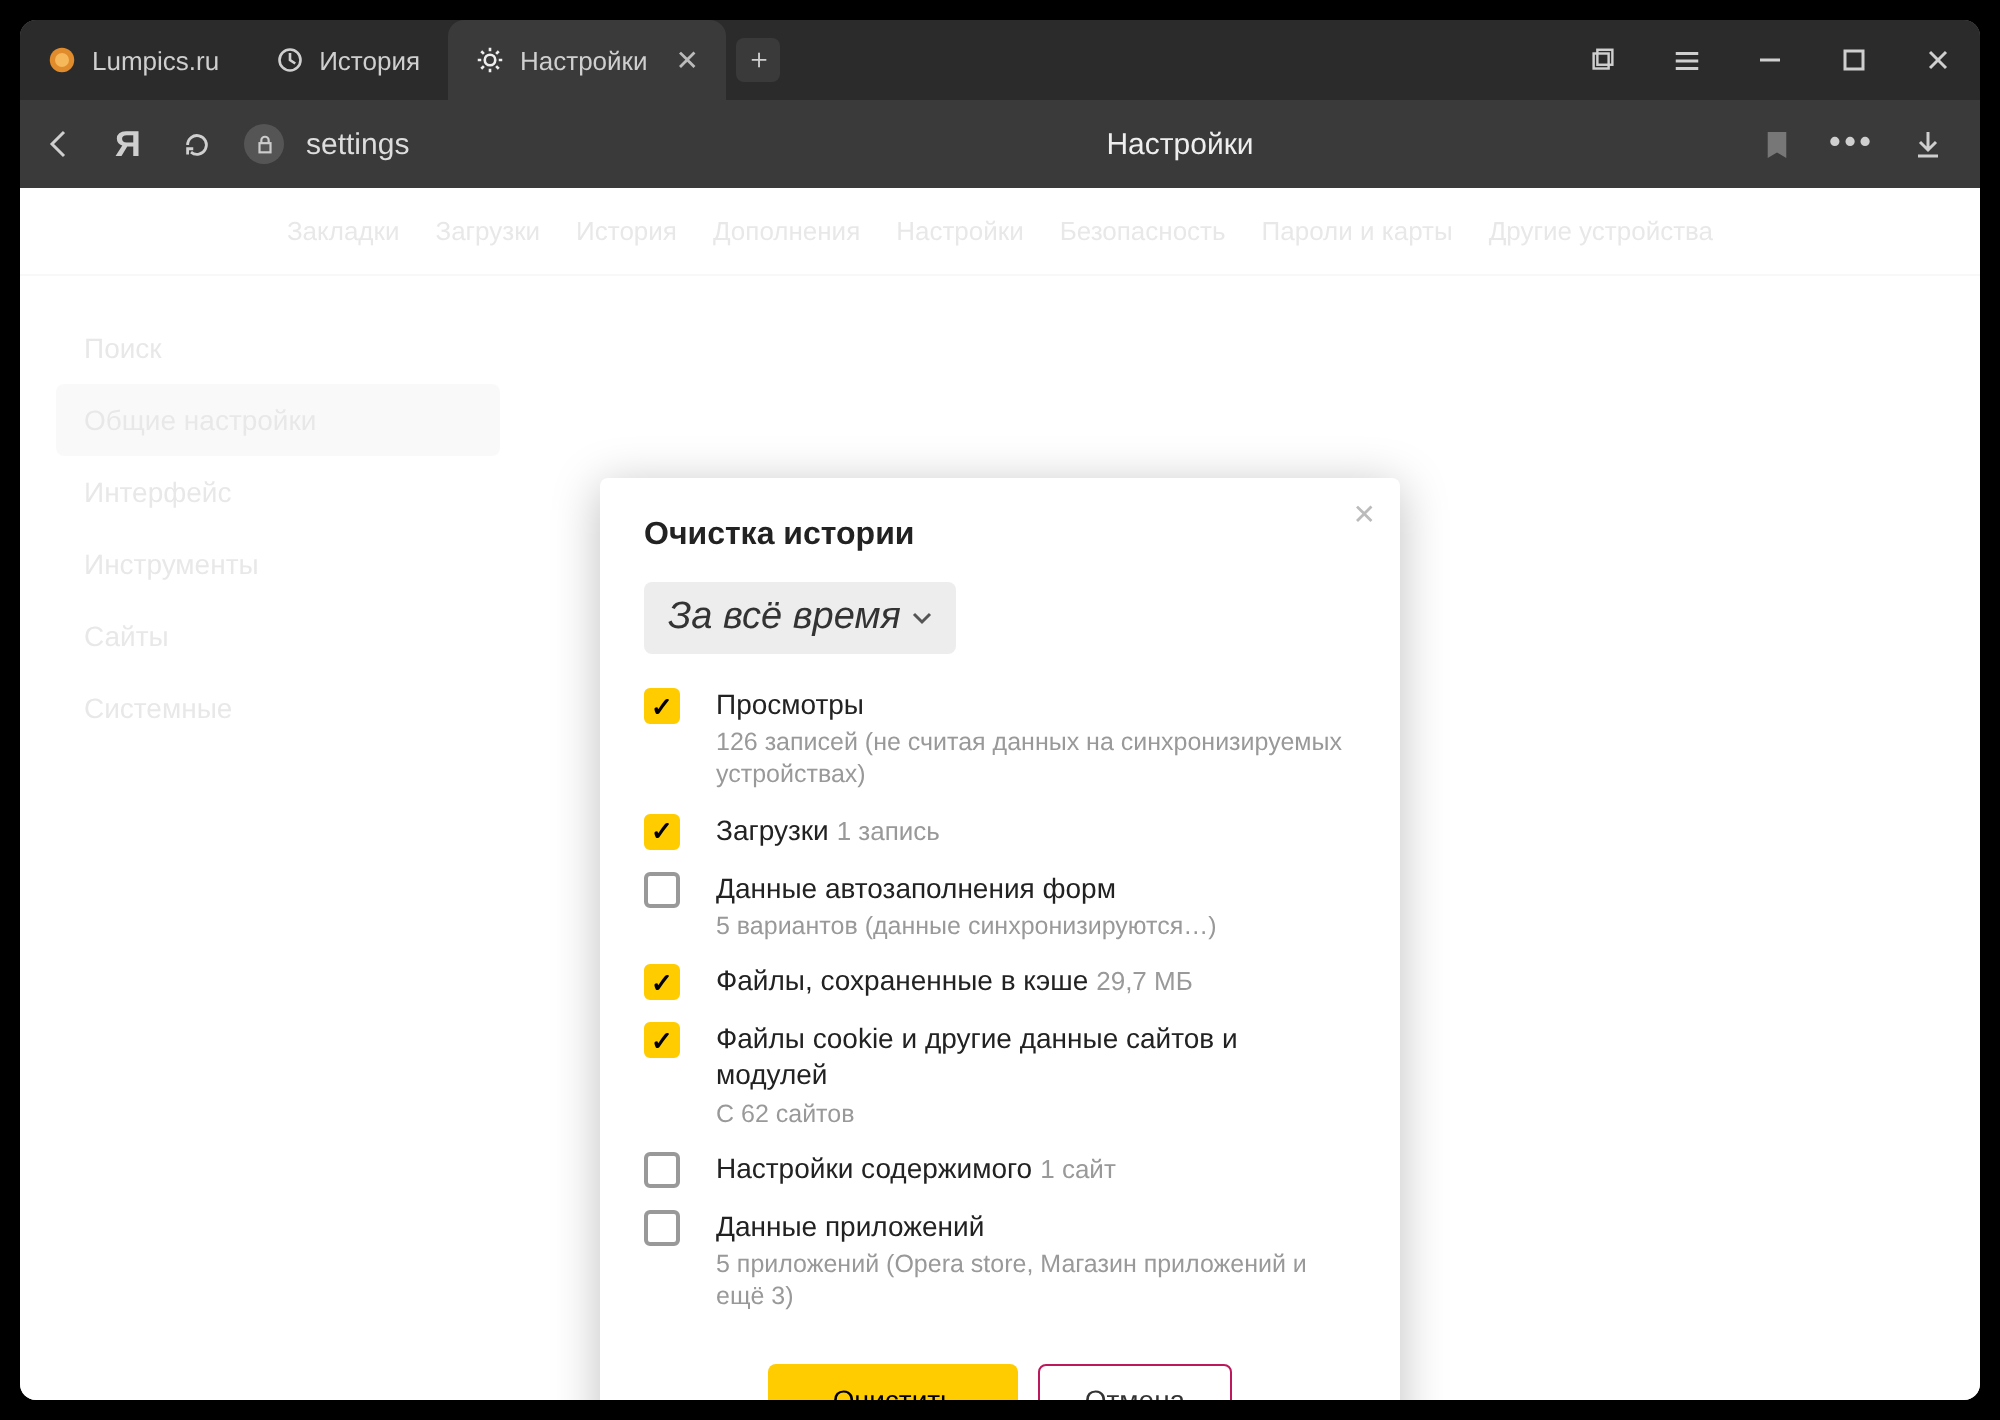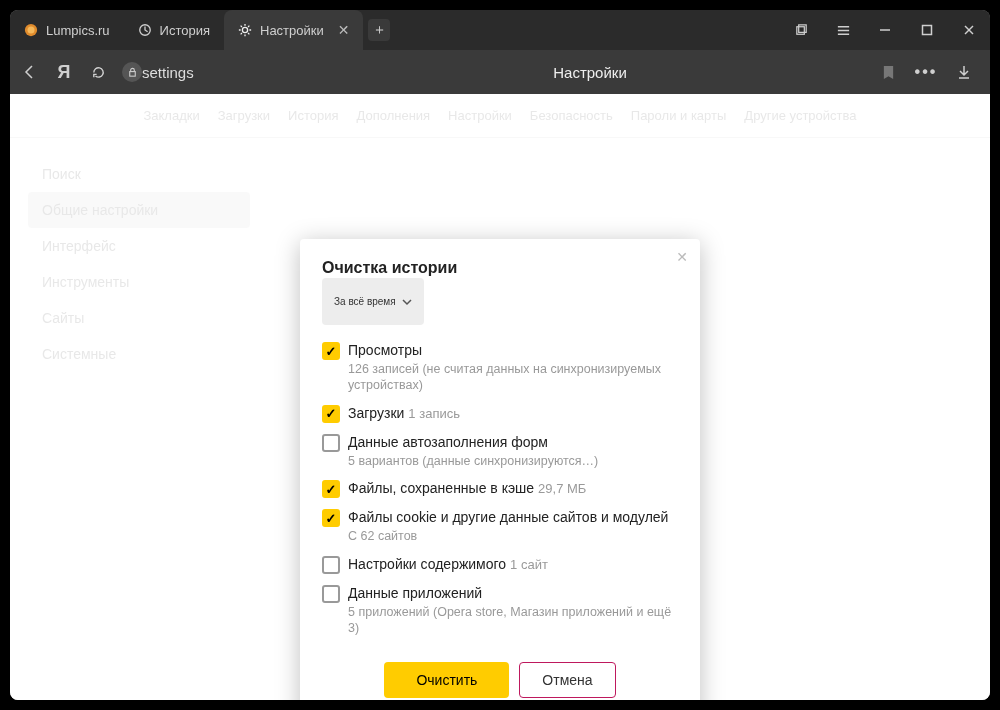--- a/index.html
+++ b/index.html
@@ -14,43 +14,43 @@
   .tab .close { margin-left: 6px; color: #bbb; font-size: 14px; }
   .tab-icon { display: inline-flex; align-items: center; justify-content: center; width: 14px; height: 14px; }
   .newtab { width: 32px; display: flex; align-items: center; justify-content: center; color: #cfcfcf; }
   .newtab-btn { width: 22px; height: 22px; border-radius: 4px; background: #3a3a3a; display: flex; align-items: center; justify-content: center; font-size: 14px; }
   .winctl { margin-left: auto; display: flex; align-items: center; }
   .winctl .btn, .winctl .icon { width: 42px; height: 40px; display: flex; align-items: center; justify-content: center; color: #cfcfcf; }
 
   
   .addrbar { height: 44px; background: #3a3a3a; display: flex; align-items: center; padding: 0 10px; gap: 14px; color: #cfcfcf; }
   .addrbar .icon { width: 20px; height: 20px; display: flex; align-items: center; justify-content: center; }
-  .addrfield { flex: 0 0 180px; display: flex; align-items: center; gap: 0; color: #ddd; font-size: 15px; }
+  .addrfield { flex: 0 0 180px; display: flex; align-items: center; gap: 11px; color: #ddd; font-size: 15px; }
   .addrfield .lockcircle { width: 20px; height: 20px; border-radius: 50%; background: #555; display: flex; align-items: center; justify-content: center; }
   .addrtitle { flex: 1; text-align: center; color: #eee; font-size: 15px; }
   .addr-right { display: flex; align-items: center; gap: 18px; margin-right: 6px; }
 
   
   .page { position: relative; height: calc(100% - 84px); background: #fff; }
   .topnav { height: 44px; display: flex; align-items: center; justify-content: center; gap: 18px; color: #ccc; font-size: 13px; border-bottom: 1px solid #f0f0f0; }
   .topnav span { color: #ccc; }
   .content { display: flex; height: calc(100% - 44px); }
   .sidebar { width: 240px; padding: 18px 0 0 18px; }
   .sidebar .item { padding: 10px 14px; color: #ccc; font-size: 14px; border-radius: 4px; }
   .sidebar .item.active { background: #f2f2f2; }
   .bgtext { position: absolute; top: 220px; left: 360px; right: 40px; color: #ddd; font-size: 14px; }
 
   
   .overlay { position: absolute; inset: 0; background: rgba(255,255,255,0.55); }
   .dialog { position: absolute; top: 145px; left: 50%; transform: translateX(-50%); width: 400px; background: #fff; border-radius: 4px; box-shadow: 0 4px 24px rgba(0,0,0,0.25); padding: 20px 22px 16px; }
-  .dialog h2 { font-size: 16px; font-weight: bold; color: #222; margin-bottom: 1px; }
+  .dialog h2 { font-size: 16px; font-weight: bold; color: #222; margin-bottom: 14px; }
   .dialog .close { position: absolute; top: 10px; right: 12px; color: #bbb; font-size: 14px; }
-  .timerange { display: inline-flex; align-items: center; gap: 6px; background: #ededed; border-radius: 4px; padding: 18px 12px; font-size: 10px; color: #333; margin-bottom: 16px; }
+  .timerange { display: inline-flex; align-items: center; gap: 6px; background: #ededed; border-radius: 4px; padding: 7px 12px; font-size: 19px; color: #333; margin-bottom: 16px; font-style: italic; }
   .timerange svg { width: 10px; height: 10px; }
-  .opt { display: flex; align-items: flex-start; gap: 8px; margin-bottom: 10px; }
+  .opt { display: flex; align-items: flex-start; gap: 18px; margin-bottom: 10px; }
   .opt:last-of-type { margin-bottom: 26px; }
   .cb { flex: 0 0 18px; width: 18px; height: 18px; border: 2px solid #999; border-radius: 3px; display: flex; align-items: center; justify-content: center; margin-top: 1px; }
   .cb.checked { background: #fc0; border-color: #fc0; }
   .cb.checked::after { content: "✓"; color: #000; font-size: 13px; font-weight: bold; }
   .opt .txt { font-size: 14px; color: #222; line-height: 1.3; }
   .opt .hint-inline { color: #999; font-size: 13px; margin-left: 4px; }
   .opt .sub { display: block; color: #999; font-size: 12.5px; margin-top: 2px; }
   .actions { display: flex; justify-content: center; gap: 10px; margin-bottom: 14px; }
   .btn-primary { background: #fc0; border: none; border-radius: 4px; padding: 9px 32px; font-size: 14px; color: #000; }
   .btn-secondary { background: #fff; border: 1px solid #be185d; border-radius: 4px; padding: 9px 22px; font-size: 14px; color: #333; }

